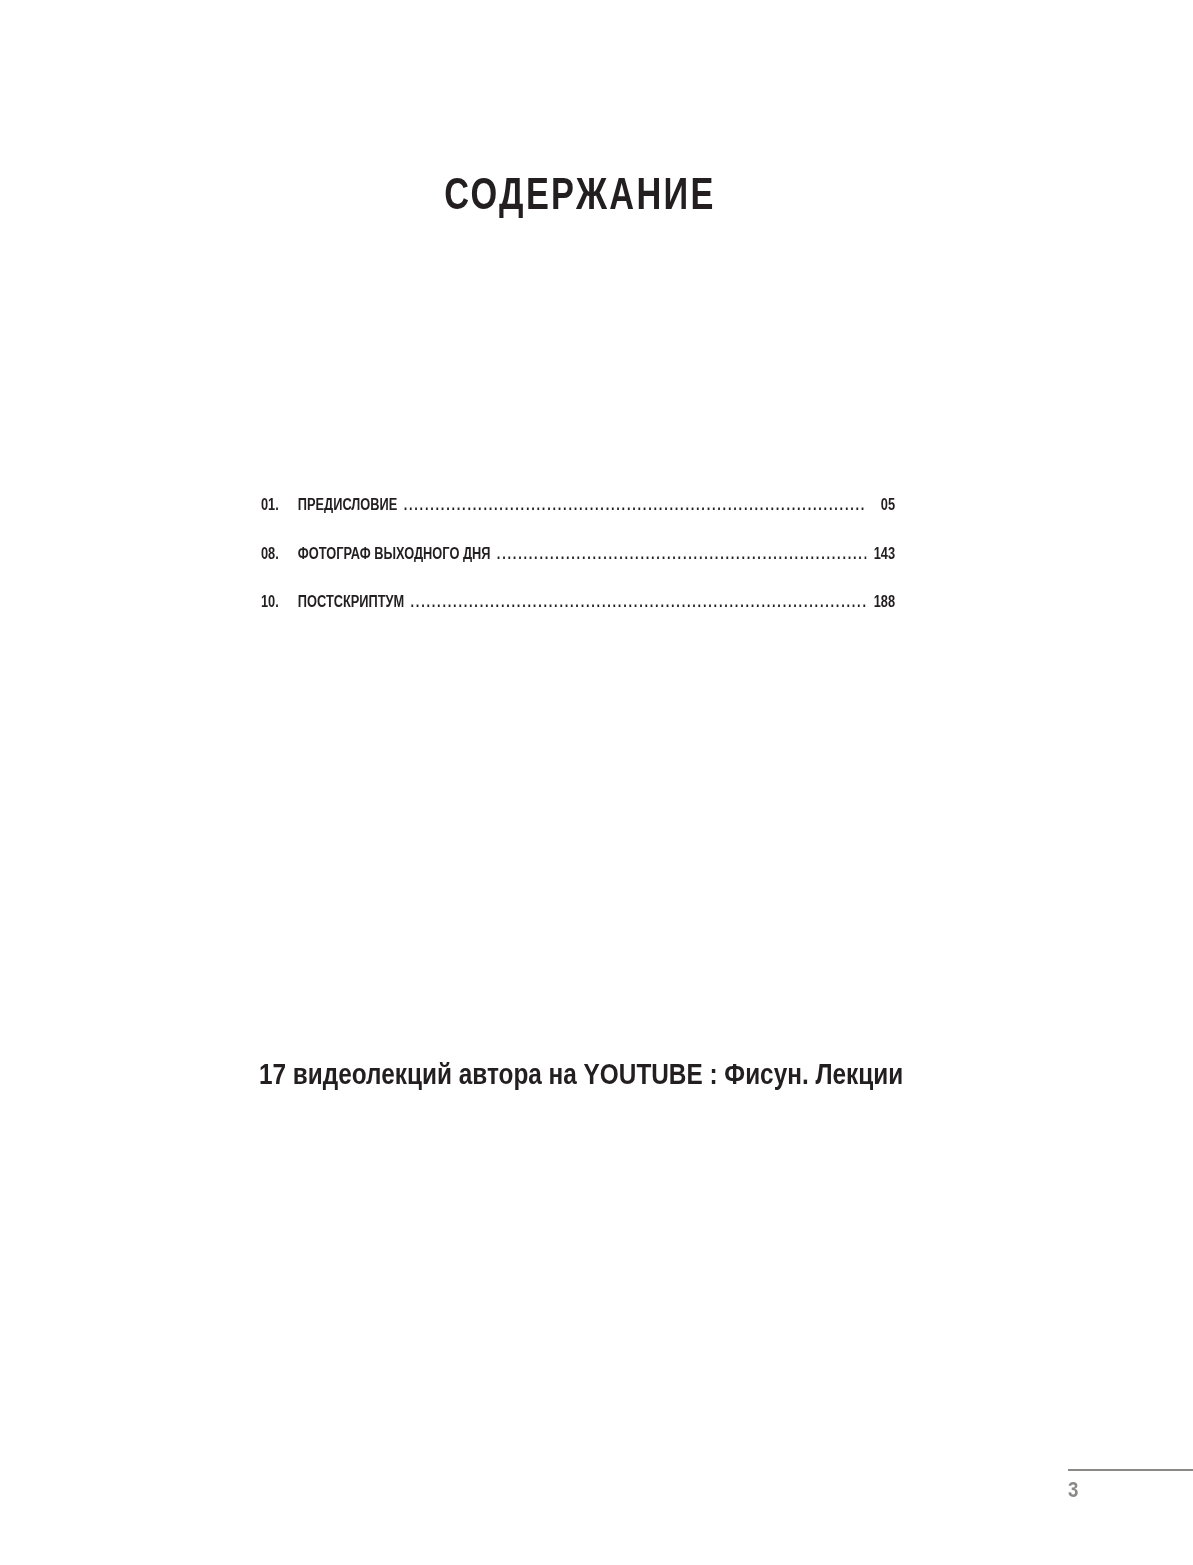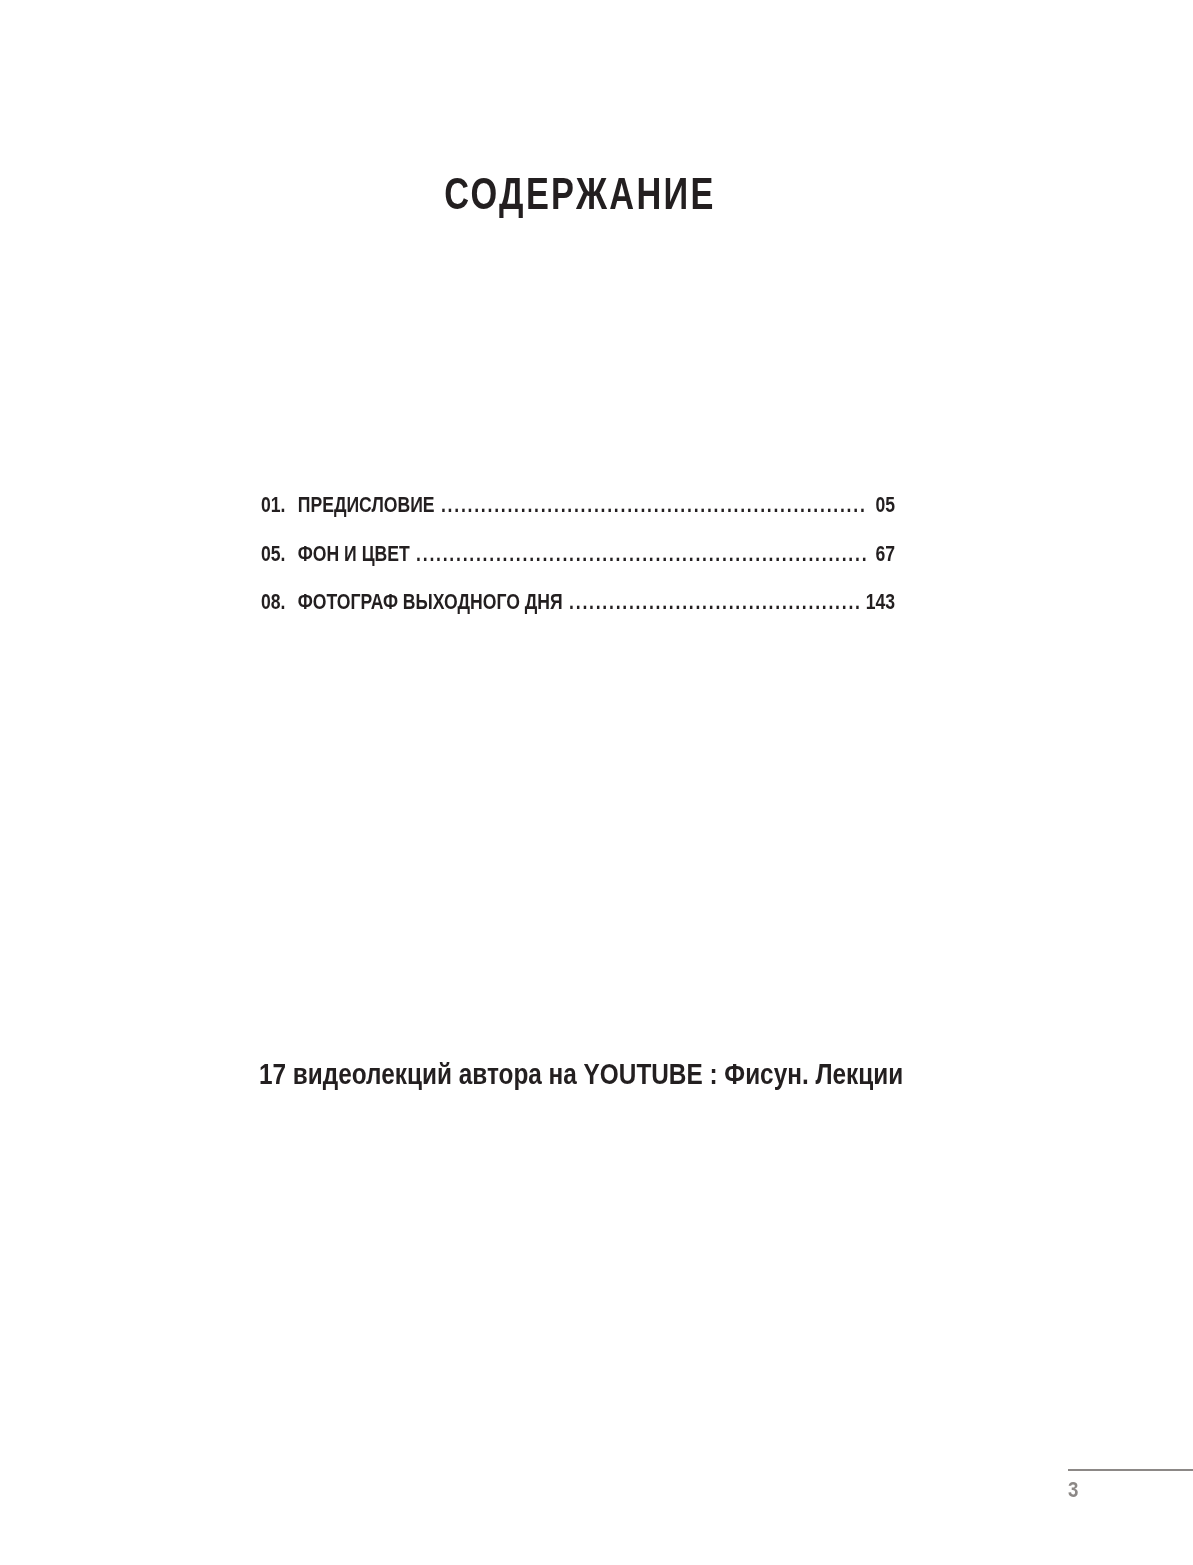--- a/index.html
+++ b/index.html
@@ -36,21 +36,21 @@
       width: 634px;
       margin: 0;
       padding: 0;
       list-style: none;
     }
     .toc-row {
       position: relative;
       height: 48.6px;
       display: flex;
       align-items: flex-start;
-      font-size: 22px;
+      font-size: 16px;
       font-weight: bold;
       line-height: 24px;
       white-space: nowrap;
       overflow: hidden;
     }
     .toc-inner {
       display: flex;
       width: 100%;
       transform: scaleX(0.80);
       transform-origin: 0 0;
@@ -121,32 +121,32 @@
   <li class="toc-row">
     <div class="toc-inner">
       <span class="toc-num">01.</span>
       <span class="toc-label">ПРЕДИСЛОВИЕ</span>
       <span class="toc-dots"></span>
       <span class="toc-page">05</span>
     </div>
   </li>
   <li class="toc-row">
     <div class="toc-inner">
-      <span class="toc-num">05.</span>
-      <span class="toc-label">ФОН И ЦВЕТ</span>
+      <span class="toc-num">08.</span>
+      <span class="toc-label">ФОТОГРАФ ВЫХОДНОГО ДНЯ</span>
       <span class="toc-dots"></span>
-      <span class="toc-page">67</span>
+      <span class="toc-page">143</span>
     </div>
   </li>
   <li class="toc-row">
     <div class="toc-inner">
-      <span class="toc-num">08.</span>
-      <span class="toc-label">ФОТОГРАФ ВЫХОДНОГО ДНЯ</span>
+      <span class="toc-num">10.</span>
+      <span class="toc-label">ПОСТСКРИПТУМ</span>
       <span class="toc-dots"></span>
-      <span class="toc-page">143</span>
+      <span class="toc-page">188</span>
     </div>
   </li>
 </ul>
 
 <p class="youtube-note">17 видеолекций автора на YOUTUBE : Фисун. Лекции</p>
 
 <div class="footer-rule"></div>
 <div class="page-number">3</div>
 
 </body></html>

